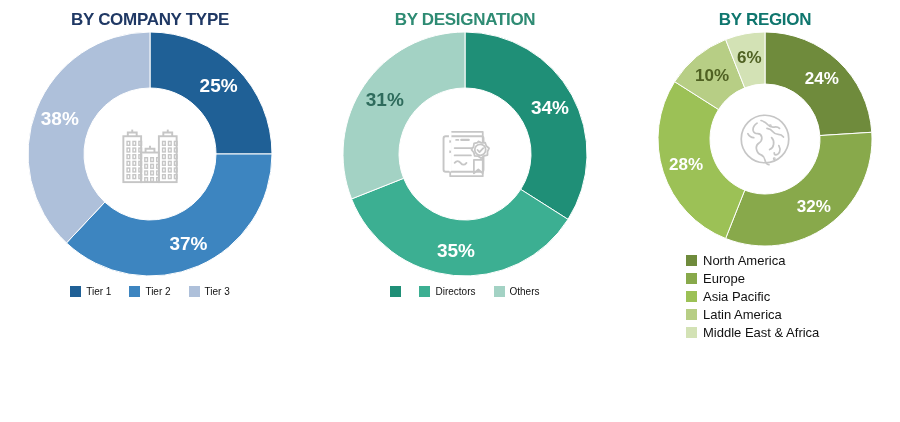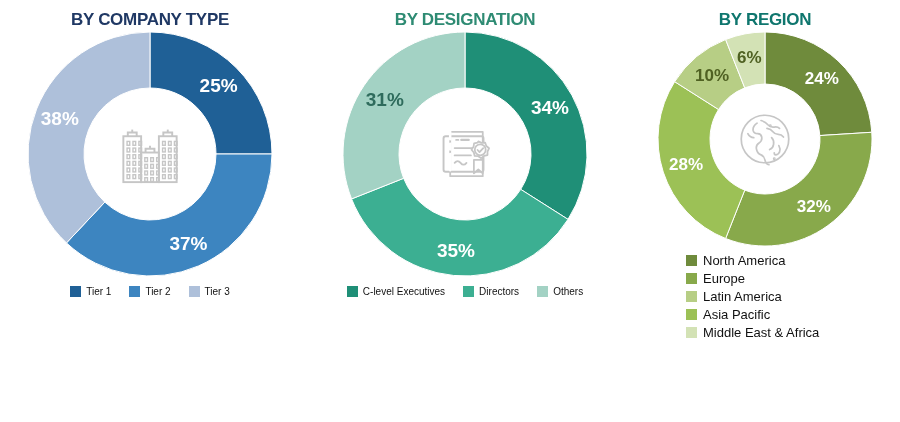--- a/index.html
+++ b/index.html
@@ -204,21 +204,20 @@
             <path d="M68 33 l4.4 2.0 l4.8 -0.4 l1.6 4.6 l3.7 3.1 l-2.1 4.4 l0 4.8 l-4.7 1.1 l-3.8 3.0 l-4.0 -2.7 l-4.8 -0.3 l-1.2 -4.6 l-3.1 -3.7 l2.7 -4.0 l0.8 -4.7 l4.7 -0.9 z" fill="#FFFFFF" stroke-width="2.4"></path>
             <circle cx="70.6" cy="44.4" r="7.4" stroke-width="2.4" fill="#FFFFFF"></circle>
             <path d="M67 44.6 l2.6 2.8 l5.0 -5.4" stroke-width="2.4"></path>
           </svg>
         </div>
       </div>
 
     <div class="legend-h" id="legend-designation">
         <div class="legend-item">
           <span class="swatch" style="background: rgb(31, 143, 119);"></span>
-          <span class="legend-label">C-level Executives</span>
         </div>
         <div class="legend-item">
           <span class="swatch" style="background: rgb(60, 175, 146);"></span>
           <span class="legend-label">Directors</span>
         </div>
         <div class="legend-item">
           <span class="swatch" style="background: rgb(163, 210, 196);"></span>
           <span class="legend-label">Others</span>
         </div>
       </div>
@@ -258,27 +257,27 @@
     <div class="legend-v" id="legend-region">
         <div class="legend-item">
           <span class="swatch" style="background: rgb(111, 139, 60);"></span>
           <span class="legend-label">North America</span>
         </div>
         <div class="legend-item">
           <span class="swatch" style="background: rgb(136, 169, 75);"></span>
           <span class="legend-label">Europe</span>
         </div>
         <div class="legend-item">
+          <span class="swatch" style="background: rgb(156, 193, 86);"></span>
+          <span class="legend-label">Asia Pacific</span>
+        </div>
+        <div class="legend-item">
           <span class="swatch" style="background: rgb(183, 206, 133);"></span>
           <span class="legend-label">Latin America</span>
         </div>
         <div class="legend-item">
-          <span class="swatch" style="background: rgb(156, 193, 86);"></span>
-          <span class="legend-label">Asia Pacific</span>
-        </div>
-        <div class="legend-item">
           <span class="swatch" style="background: rgb(211, 226, 181);"></span>
           <span class="legend-label">Middle East &amp; Africa</span>
         </div>
       </div>
   </div>
 
 </div>
 
 </body></html>

